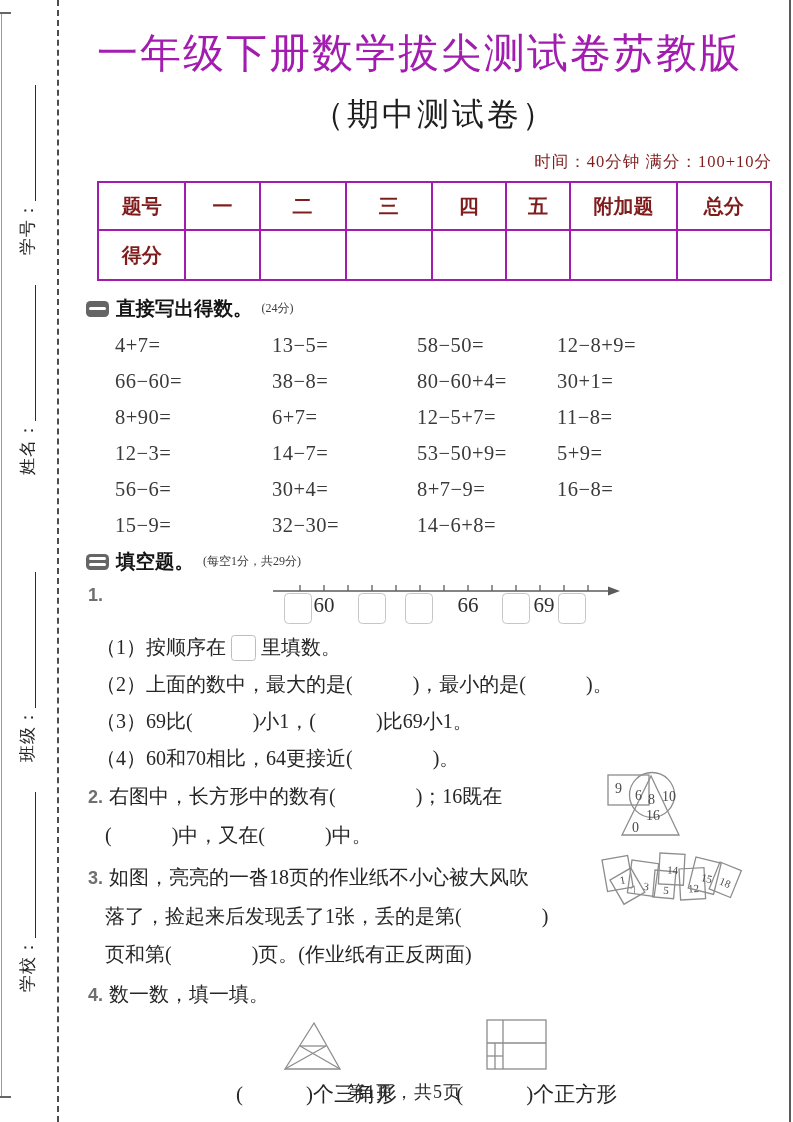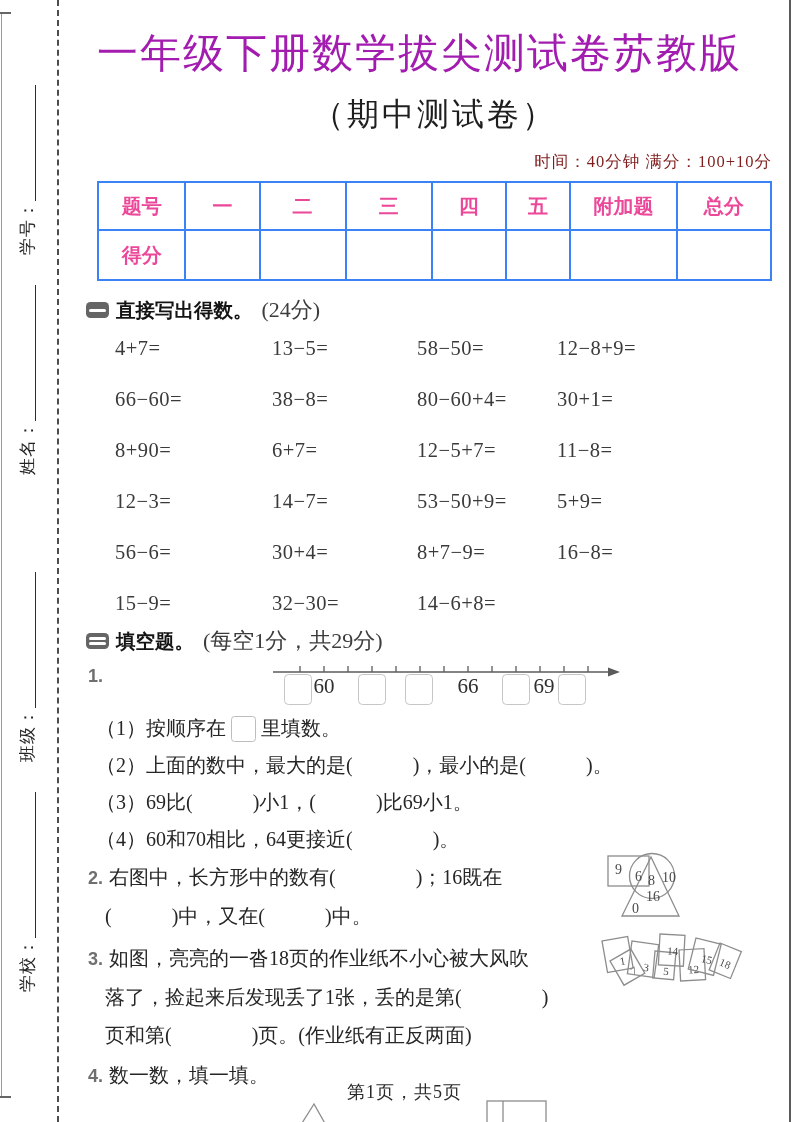--- a/index.html
+++ b/index.html
@@ -21,34 +21,34 @@
   .sb-label { white-space:nowrap; }
   .sb-line  { flex:1; height:58%; border-bottom:1.5px solid #2c2c2c; }
 
   .content { position:absolute; left:97px; top:0; width:675px; }
 
   .title    { margin:26px 0 0 0; text-align:left; font-size:41px; font-weight:normal; letter-spacing:2px; color:#a21caf; }
   .subtitle { margin:12px 0 0 0; text-align:center; font-size:32px; font-weight:normal; letter-spacing:3px; color:#1e1e1e; }
   .meta     { margin-top:14px; text-align:right; font-size:16.5px; color:#7f1d1d; letter-spacing:1px; }
 
   table.score { border-collapse:collapse; width:100%; table-layout:fixed; margin-top:8px; }
-  table.score td { border:2px solid #3b82f6; text-align:center; vertical-align:middle;
+  table.score td { border:2px solid #a21caf; text-align:center; vertical-align:middle;
                    font-family:"Liberation Sans","DejaVu Sans",sans-serif; font-weight:bold;
-                   font-size:20px; color:#ec4899; }
+                   font-size:20px; color:#7f1d1d; }
   table.score tr.hd td { height:44px; }
   table.score tr.sc td { height:46px; }
 
   .sec-head { display:flex; align-items:center; gap:7px; margin-top:14px; margin-left:-11px; }
   .badge { display:inline-flex; flex-direction:column; justify-content:center; gap:2.5px;
            width:23px; height:16px; background:#656565; border-radius:4.5px; padding:2px 3px; box-sizing:border-box; }
   .badge .bar { height:3px; background:#fff; border-radius:1.5px; }
   .sec-title  { font-family:"Liberation Sans","DejaVu Sans",sans-serif; font-weight:bold; font-size:19.5px; color:#141414; }
-  .sec-points { font-size:22px; color:#3c3c3c; margin-left:2px; }
-
-  .problems { display:grid; grid-template-columns:157px 145px 140px 1fr; row-gap:28px;
+  .sec-points { font-size:12px; color:#3c3c3c; margin-left:2px; }
+
+  .problems { display:grid; grid-template-columns:157px 145px 140px 1fr; row-gap:13px;
               margin:12px 0 0 18px; font-size:20.5px; color:#3a3a3a; letter-spacing:0.5px; }
 
   .q-num { font-family:"Liberation Sans","DejaVu Sans",sans-serif; font-weight:bold;
            color:#6f6f6f; font-size:18px; margin-right:6px; }
   .q { margin-left:-9px; font-size:20px; color:#262626; }
   .q-line { line-height:38px; white-space:nowrap; }
   .indent { padding-left:17px; }
 
   
   .nl-area { position:relative; height:50px; margin-top:4px; }

